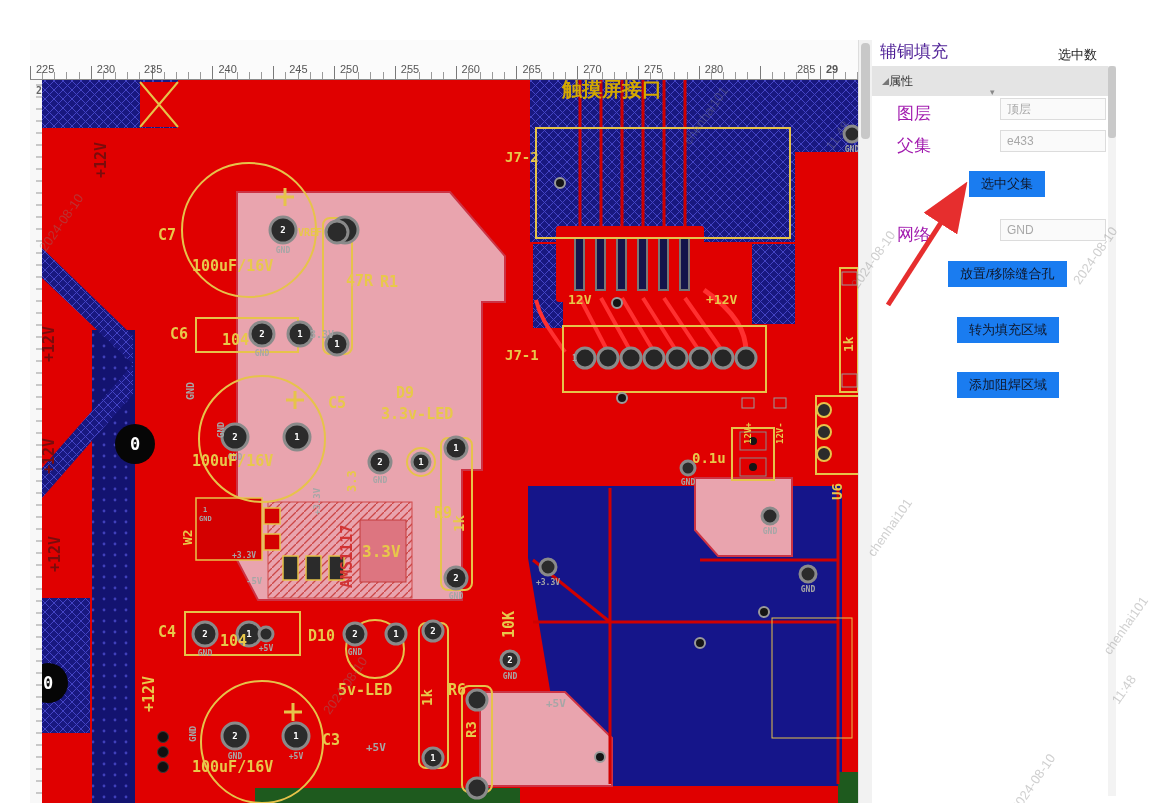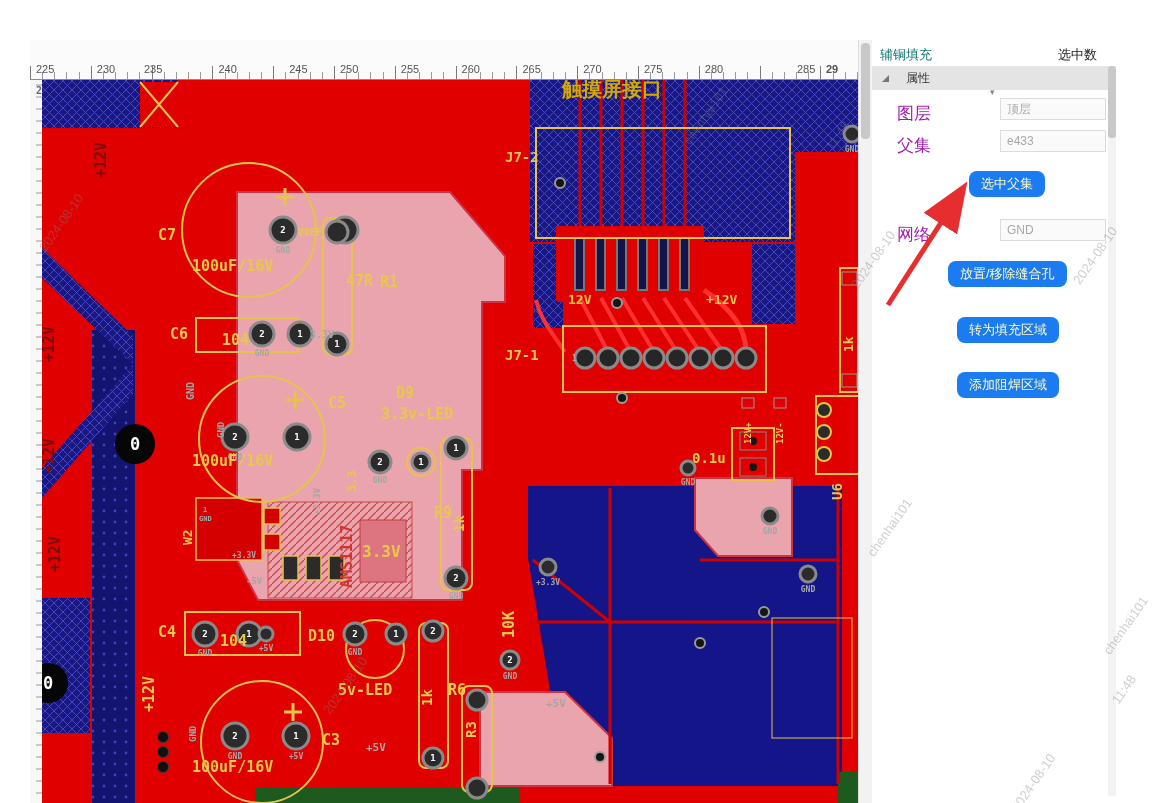--- a/index.html
+++ b/index.html
@@ -17,31 +17,31 @@
       background:repeating-linear-gradient(to right,#7a7a7a 0 1px,transparent 1px 60.8px)}
   .tick-label{position:absolute;top:23px;font-size:11px;color:#555}
   #pcb{position:absolute;left:30px;top:80px;z-index:2}
   #pcb text{font-family:"DejaVu Sans Mono","Liberation Mono",monospace;font-weight:bold}
   .vscroll{position:absolute;left:858px;top:40px;width:14px;height:763px;background:#f2f2f2;
            border-left:1px solid #ddd;box-sizing:border-box;z-index:7}
   .vscroll .thumb{margin:3px 2px;width:9px;height:96px;background:#c8c8c8;border-radius:4px}
 
   
   .panel{position:absolute;left:872px;top:40px;width:291px;height:763px;background:#fff;z-index:10}
-  .panel-title{position:absolute;left:8px;top:6px;font-size:13px;color:#0f766e}
+  .panel-title{position:absolute;left:8px;top:0;font-size:17px;color:#4c1d95}
   .sel-label{position:absolute;left:186px;top:6px;font-size:13px;color:#222}
-  .section-bar{position:absolute;left:0;top:26px;width:238px;height:24px;background:#e4e4e4;
-               display:flex;align-items:center;gap:17px;padding-left:10px;box-sizing:border-box;
+  .section-bar{position:absolute;left:0;top:26px;width:238px;height:30px;background:#e4e4e4;
+               display:flex;align-items:center;gap:0;padding-left:10px;box-sizing:border-box;
                font-size:12px;color:#333;cursor:pointer}
   .tri{width:0;height:0;border-left:7px solid transparent;border-bottom:7px solid #777}
   .mini-arrow{position:absolute;left:118px;top:47px;font-size:9px;color:#888}
   .field-label{position:absolute;font-size:17px;color:#a21caf}
   .field-input{position:absolute;width:106px;height:22px;border:1px solid #dcdcdc;background:#fafafa;
                color:#a8a8a8;font-size:12px;padding:6px 6px;box-sizing:border-box}
-  .btn{position:absolute;background:#1a7cf0;color:#fef9c3;border:none;border-radius:8px;
+  .btn{position:absolute;background:#1a7cf0;color:#0f172a;border:none;border-radius:0;
        font-size:13px;height:26px;padding:0 12px;cursor:pointer;white-space:nowrap}
   .pscroll{position:absolute;left:236px;top:26px;width:8px;height:730px;background:#f3f3f3}
   .pscroll .thumb{width:8px;height:72px;background:#c9c9c9;border-radius:3px}
 
   
   #wm-layer{position:absolute;left:0;top:0;width:1163px;height:803px;z-index:40;pointer-events:none}
   .wm{position:absolute;color:rgba(130,130,130,.38);font-size:13px;transform:rotate(-55deg);
       white-space:nowrap}
   .arrow-svg{position:absolute;left:860px;top:140px;z-index:45;pointer-events:none}
 </style>

